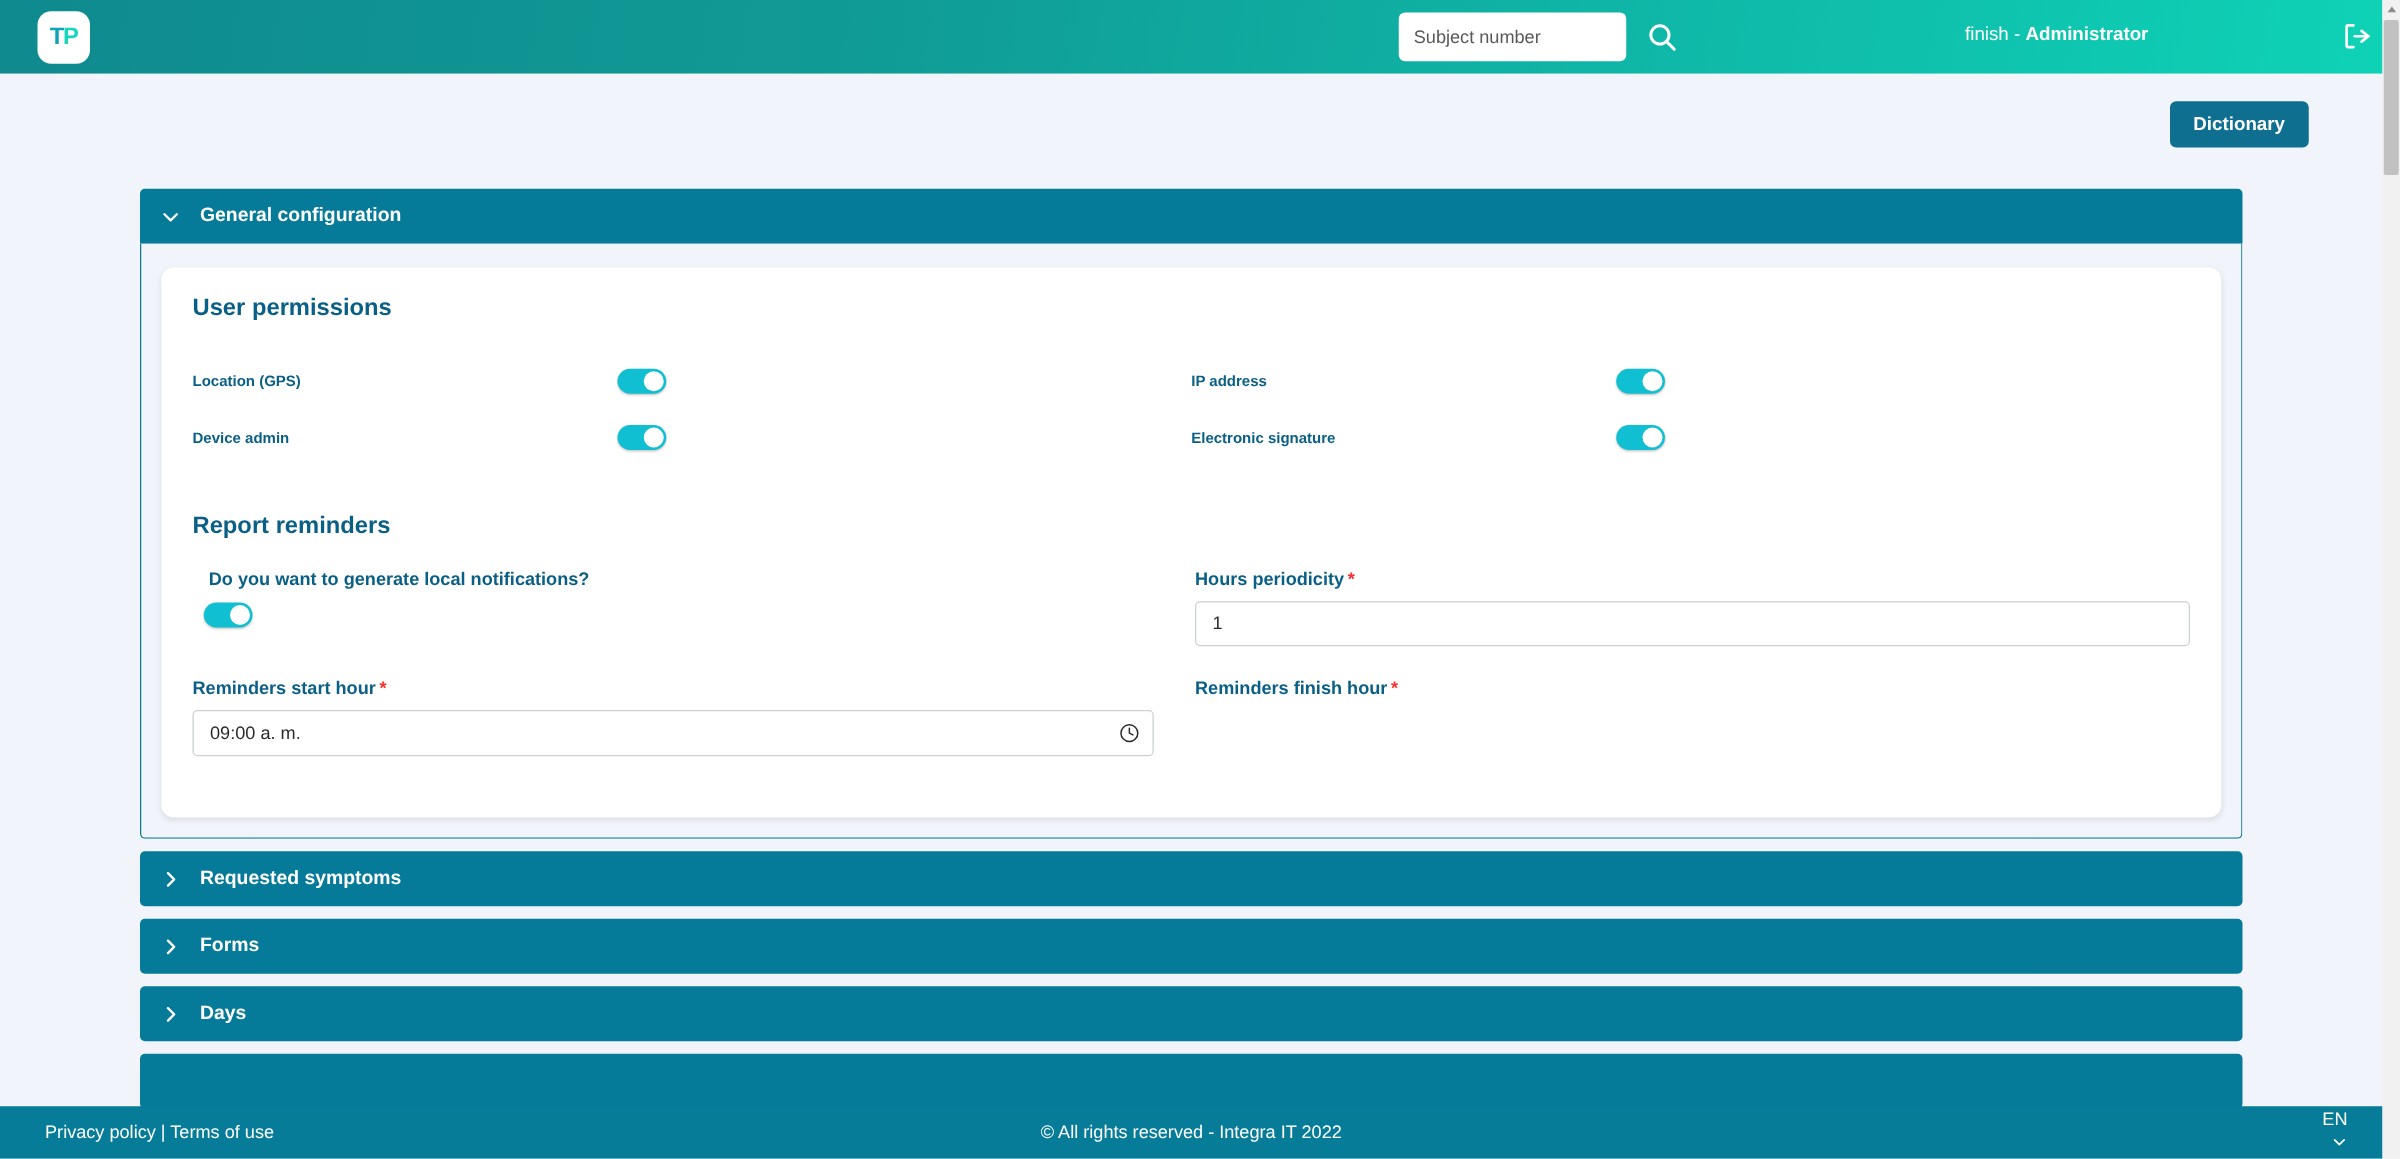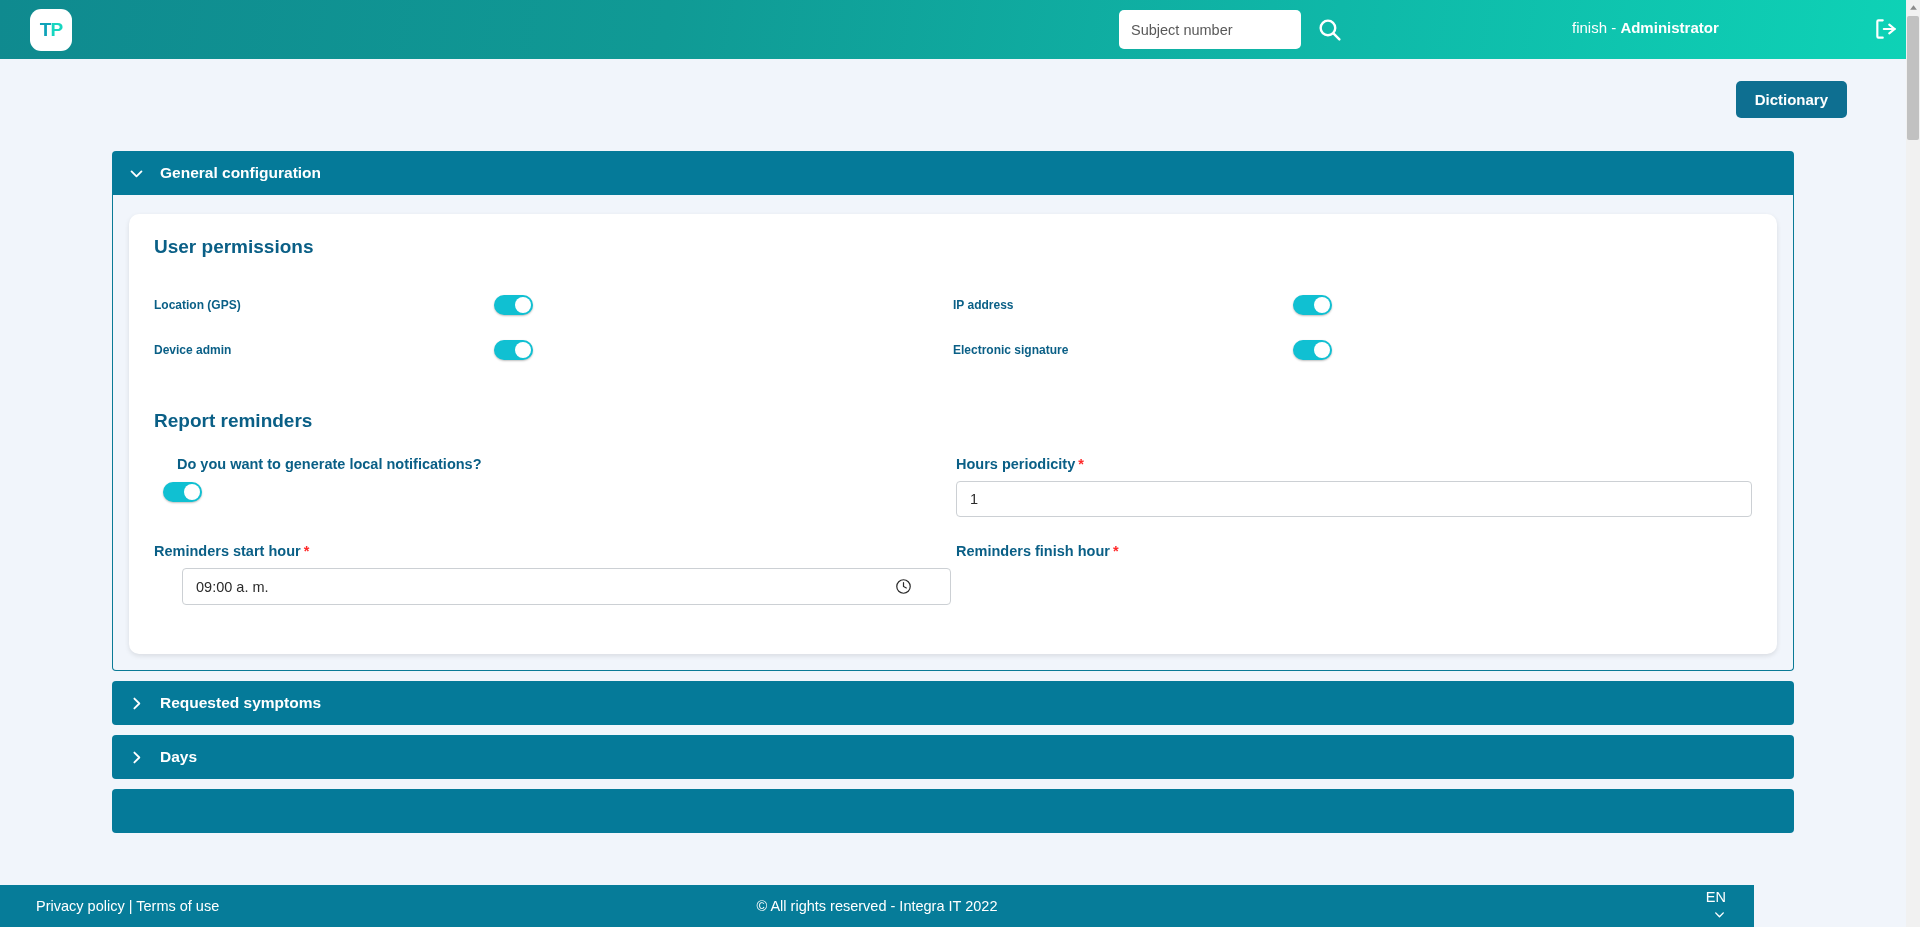--- a/index.html
+++ b/index.html
@@ -153,44 +153,44 @@
   }
 
   .form-grid { display: flex; }
   .form-col { width: 50%; padding-right: 30px; }
   .form-col.right { padding-right: 0; padding-left: 3px; }
 
   .field-label {
     color: #0a5f86; font-weight: bold; font-size: 14.5px;
     margin-bottom: 9px; display: block;
   }
-  .field-label.indent { margin-left: 23px; }
+  .field-label.indent { margin-left: 13px; }
   .req { color: #ff2a2a; font-weight: bold; margin-left: 3px; }
 
   .text-input {
     width: 100%; height: 36px;
     border: 1px solid #ccd0d4; border-radius: 4px;
     background: #ffffff; padding: 0 13px;
     font-size: 14.5px; color: #2b2b2b;
     font-family: "Liberation Sans", sans-serif;
     outline: none;
   }
   .time-wrap { position: relative; }
-  .time-wrap .text-input { padding-right: 36px; height: 37px; margin-left: 28px; }
+  .time-wrap .text-input { padding-right: 36px; height: 37px; }
   .clock-icon {
     position: absolute; right: 11px; top: 10px;
     line-height: 0; cursor: pointer;
   }
   .row-gap { height: 26px; }
   .toggle-indent { margin-left: 9px; margin-top: 10px; }
 
   
   .footer {
     position: absolute; bottom: 0; left: 0;
-    width: 1754px; height: 42px;
+    width: 1906px; height: 42px;
     background: #067c99; color: #ffffff;
     display: flex; align-items: center;
     font-size: 14.5px;
   }
   .footer-left { position: absolute; left: 36px; }
   .footer-left a { color: #ffffff; text-decoration: none; }
   .footer-center { position: absolute; left: 0; right: 0; text-align: center; }
   .footer-right {
     position: absolute; right: 28px;
     display: flex; align-items: flex-end; gap: 3px; cursor: pointer; flex-direction: column;
@@ -329,20 +329,28 @@
 
     <div class="acc-header collapsed">
       <span class="chev">
         <svg width="17" height="17" viewBox="0 0 24 24" fill="none" stroke="#ffffff" stroke-width="2.6" stroke-linecap="round" stroke-linejoin="round">
           <polyline points="9 5 16 12 9 19"></polyline>
         </svg>
       </span>
       <span class="acc-title">Requested symptoms</span>
     </div>
 
+    <div class="acc-header collapsed">
+      <span class="chev">
+        <svg width="17" height="17" viewBox="0 0 24 24" fill="none" stroke="#ffffff" stroke-width="2.6" stroke-linecap="round" stroke-linejoin="round">
+          <polyline points="9 5 16 12 9 19"></polyline>
+        </svg>
+      </span>
+      <span class="acc-title">Forms</span>
+    </div>
 
     <div class="acc-header collapsed">
       <span class="chev">
         <svg width="17" height="17" viewBox="0 0 24 24" fill="none" stroke="#ffffff" stroke-width="2.6" stroke-linecap="round" stroke-linejoin="round">
           <polyline points="9 5 16 12 9 19"></polyline>
         </svg>
       </span>
       <span class="acc-title">Days</span>
     </div>
 

